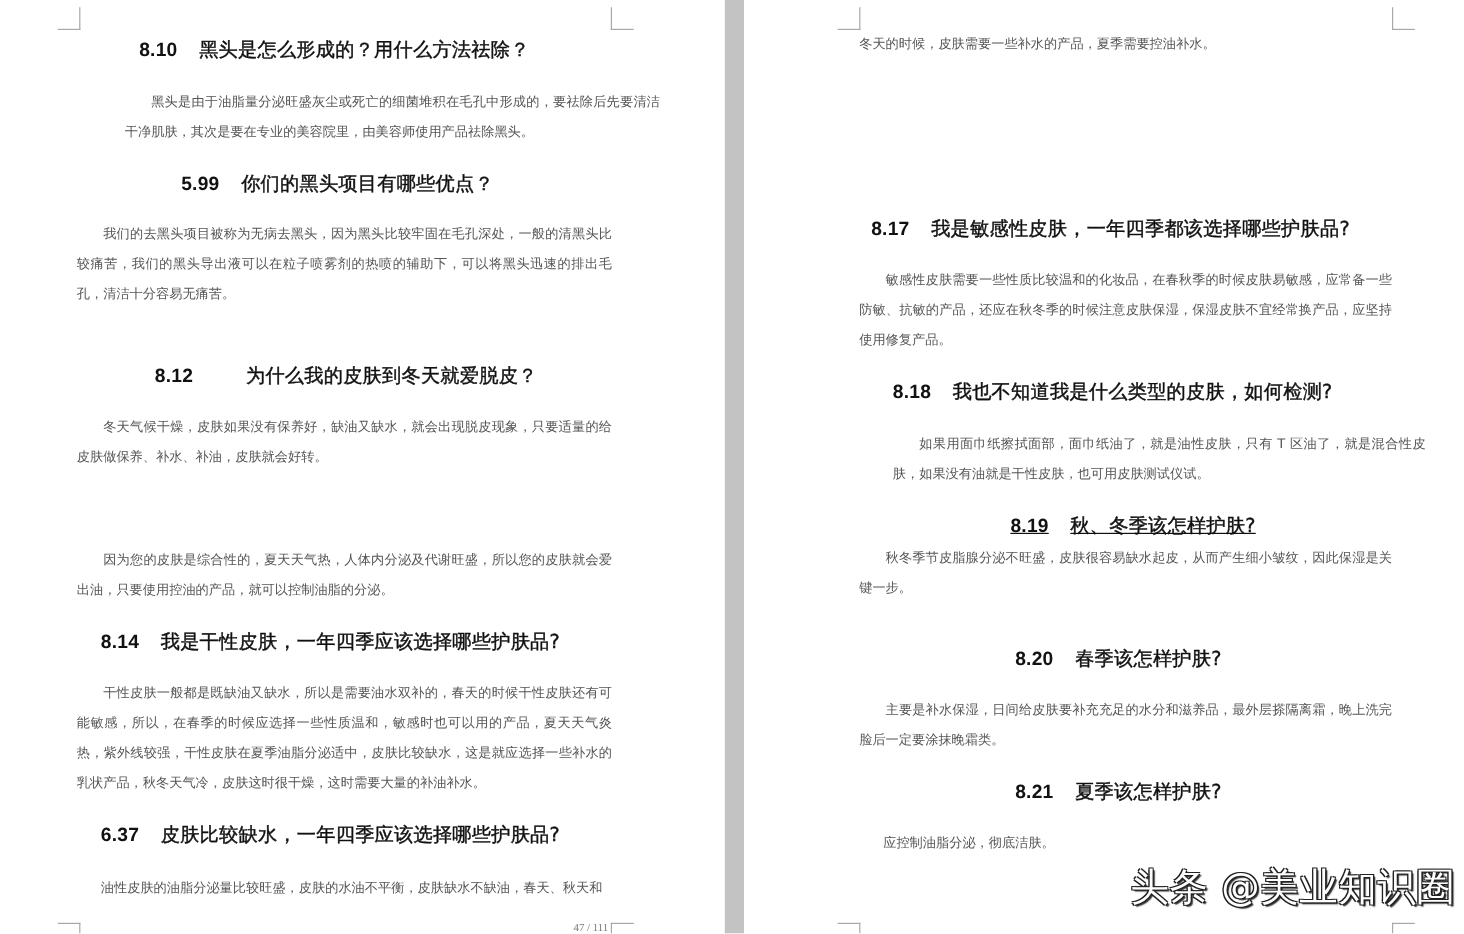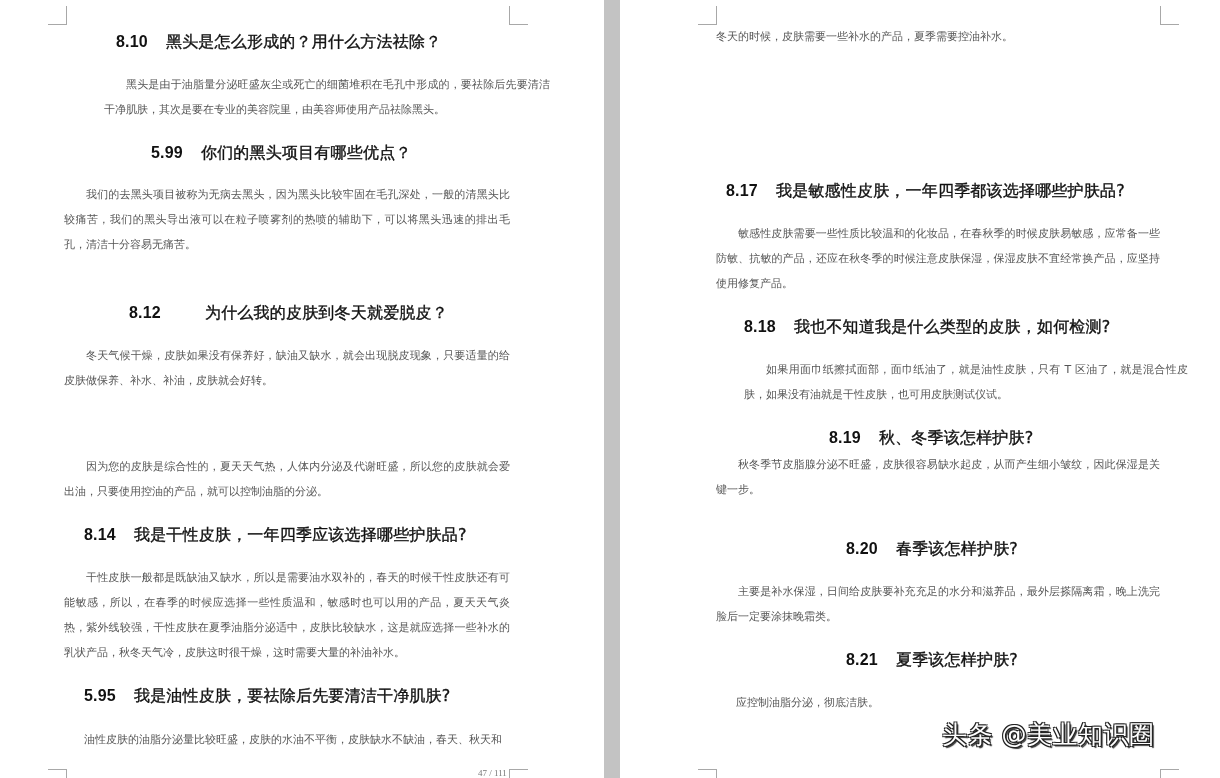--- a/index.html
+++ b/index.html
@@ -82,21 +82,21 @@
       font-family: "Liberation Serif", serif;
       font-size: 9px;
       color: #777777;
       white-space: nowrap;
     }
     .watermark {
       position: absolute;
       left: 942px;
       top: 718px;
       font-family: "DejaVu Sans", sans-serif;
-      font-size: 25px;
+      font-size: 32px;
       color: #ffffff;
       letter-spacing: 0.5px;
       white-space: nowrap;
       text-shadow:
         1px 1px 0 #222, -1px -1px 0 #222, 1px -1px 0 #222, -1px 1px 0 #222,
         2px 2px 1px #333;
     }
   </style>
 </head>
 <body>
@@ -125,21 +125,21 @@
     <p class="para" style="left:64px; top:343px; width:446px;">冬天气候干燥，皮肤如果没有保养好，缺油又缺水，就会出现脱皮现象，只要适量的给皮肤做保养、补水、补油，皮肤就会好转。</p>
 
     <p class="para" style="left:64px; top:454px; width:446px;">因为您的皮肤是综合性的，夏天天气热，人体内分泌及代谢旺盛，所以您的皮肤就会爱出油，只要使用控油的产品，就可以控制油脂的分泌。</p>
 
     <h2 class="heading" style="left:84px; top:525px;">
       <span class="num">8.14</span><span class="title">我是干性皮肤，一年四季应该选择哪些护肤品?</span>
     </h2>
     <p class="para" style="left:64px; top:565px; width:446px;">干性皮肤一般都是既缺油又缺水，所以是需要油水双补的，春天的时候干性皮肤还有可能敏感，所以，在春季的时候应选择一些性质温和，敏感时也可以用的产品，夏天天气炎热，紫外线较强，干性皮肤在夏季油脂分泌适中，皮肤比较缺水，这是就应选择一些补水的乳状产品，秋冬天气冷，皮肤这时很干燥，这时需要大量的补油补水。</p>
 
     <h2 class="heading" style="left:84px; top:686px;">
-      <span class="num">5.95</span><span class="title">我是油性皮肤，要祛除后先要清洁干净肌肤?</span>
+      <span class="num">6.37</span><span class="title">皮肤比较缺水，一年四季应该选择哪些护肤品?</span>
     </h2>
     <p class="para no-indent" style="left:84px; top:727px; width:430px;">油性皮肤的油脂分泌量比较旺盛，皮肤的水油不平衡，皮肤缺水不缺油，春天、秋天和</p>
 
     <span class="page-number" style="left:478px; top:768px;">47 / 111</span>
   </div>
 
   <div class="gutter"></div>
 
   <div class="page page-right">
     <div class="mark tl" style="left:78px; top:6px;"></div>
@@ -153,21 +153,21 @@
     <h2 class="heading" style="left:106px; top:181px;">
       <span class="num">8.17</span><span class="title">我是敏感性皮肤，一年四季都该选择哪些护肤品?</span>
     </h2>
     <p class="para" style="left:96px; top:221px; width:444px;">敏感性皮肤需要一些性质比较温和的化妆品，在春秋季的时候皮肤易敏感，应常备一些防敏、抗敏的产品，还应在秋冬季的时候注意皮肤保湿，保湿皮肤不宜经常换产品，应坚持使用修复产品。</p>
 
     <h2 class="heading" style="left:124px; top:317px;">
       <span class="num">8.18</span><span class="title">我也不知道我是什么类型的皮肤，如何检测?</span>
     </h2>
     <p class="para" style="left:96px; top:357px; width:444px;margin-left:28px;">如果用面巾纸擦拭面部，面巾纸油了，就是油性皮肤，只有 T 区油了，就是混合性皮肤，如果没有油就是干性皮肤，也可用皮肤测试仪试。</p>
 
-    <h2 class="heading" style="left:209px; top:428px;">
+    <h2 class="heading" style="left:222px; top:428px;text-decoration:underline;">
       <span class="num">8.19</span><span class="title">秋、冬季该怎样护肤?</span>
     </h2>
     <p class="para" style="left:96px; top:452px; width:444px;">秋冬季节皮脂腺分泌不旺盛，皮肤很容易缺水起皮，从而产生细小皱纹，因此保湿是关键一步。</p>
 
     <h2 class="heading" style="left:226px; top:539px;">
       <span class="num">8.20</span><span class="title">春季该怎样护肤?</span>
     </h2>
     <p class="para" style="left:96px; top:579px; width:444px;">主要是补水保湿，日间给皮肤要补充充足的水分和滋养品，最外层搽隔离霜，晚上洗完脸后一定要涂抹晚霜类。</p>
 
     <h2 class="heading" style="left:226px; top:650px;">

